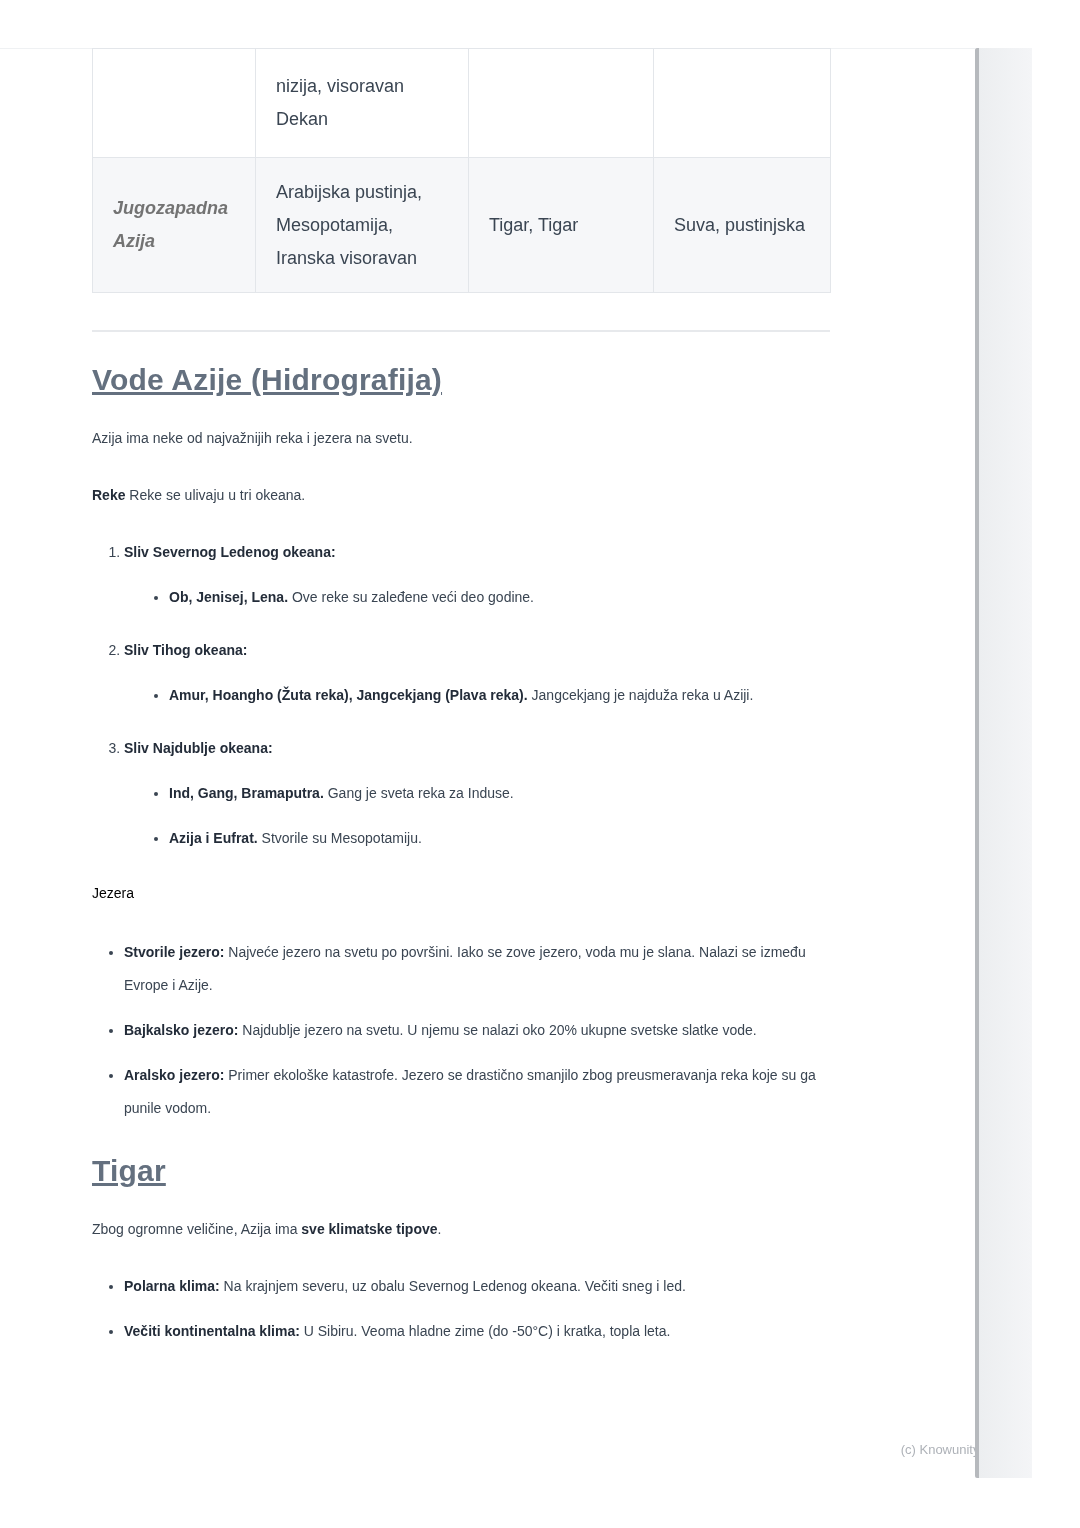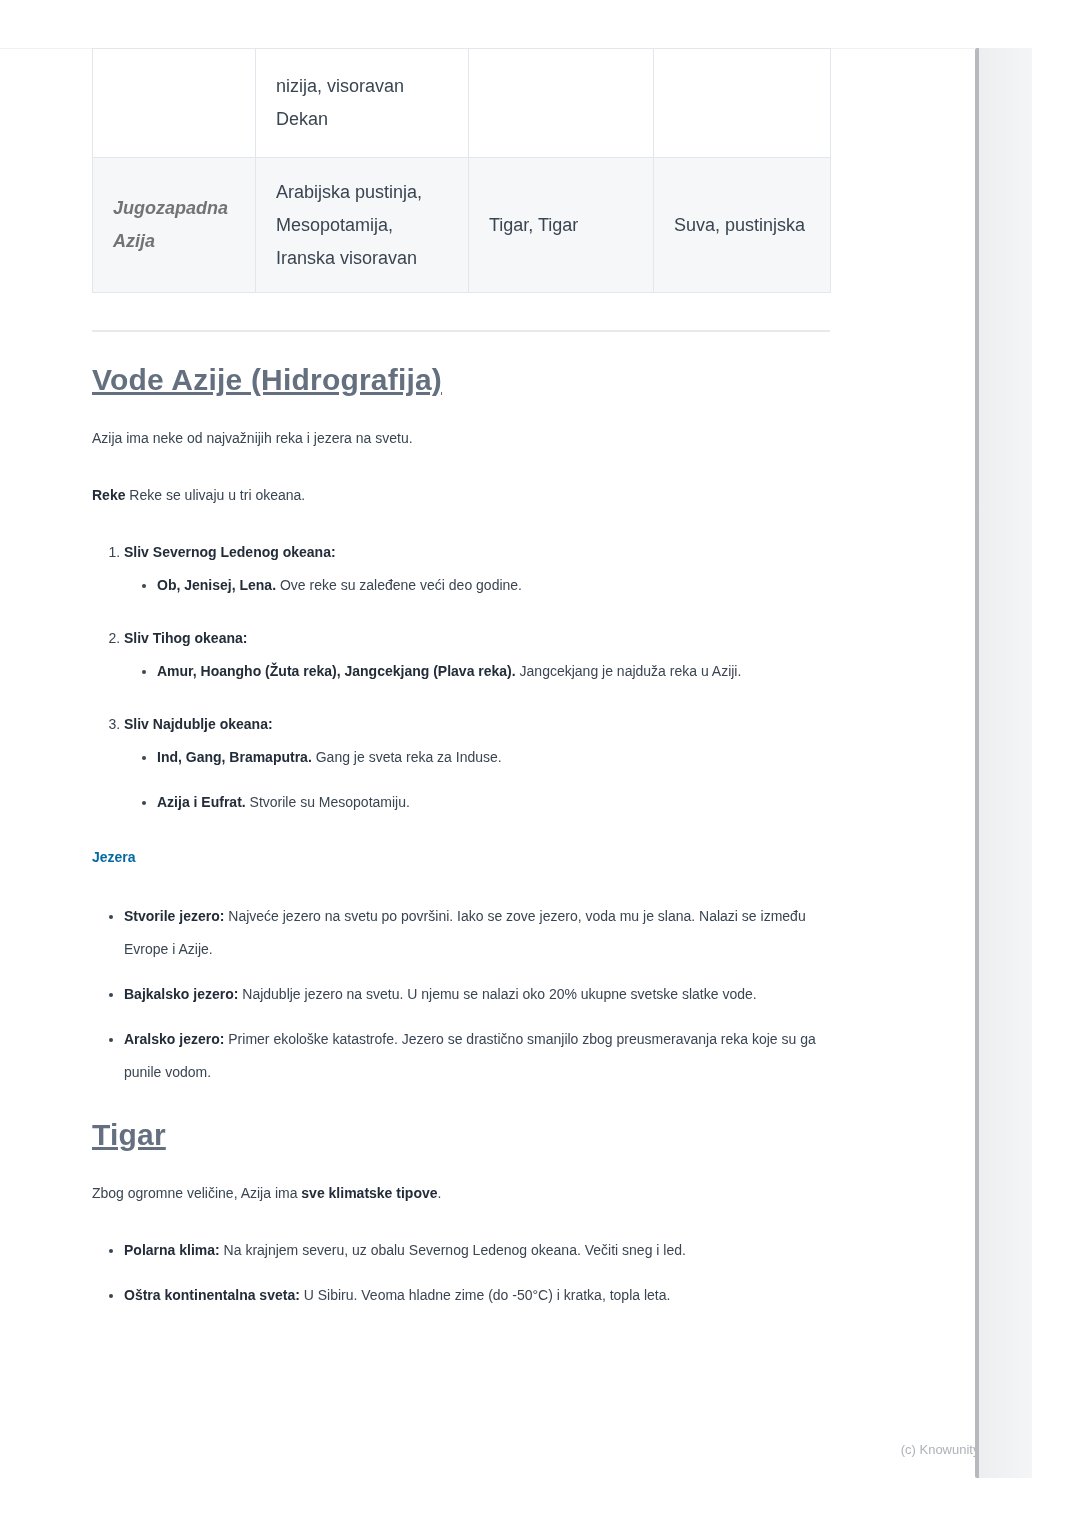--- a/index.html
+++ b/index.html
@@ -43,26 +43,26 @@
   }
   h2 {
     font-size:30px; line-height:40px; font-weight:700;
     color:#64707f; margin:28px 0 0 0; letter-spacing:0.2px;text-decoration:underline;
   }
   h2.klima-heading { margin-top:26px; }
   p, li { font-size:14px; line-height:33px; }
   p { margin:22px 0 0 0; }
   p.reke-line { margin-top:24px; }
   strong { font-weight:700; color:#232c39; }
-  p.jezera-label { font-weight:700; color:#0369a1; }
+  p.jezera-label { font-weight:400; color:#000000; }
   ol.basins { margin:24px 0 0 0; padding-left:32px; list-style:decimal; }
   ol.basins > li { margin-bottom:20px; }
   ol.basins > li:last-child { margin-bottom:0; }
   ol.basins > li::marker { color:#3a4552; font-weight:400; }
-  ol.basins ul { margin:0; padding-left:33px; list-style:disc; }
+  ol.basins ul { margin:12px; padding-left:33px; list-style:disc; }
   ol.basins ul li + li { margin-top:12px; }
   ul.lakes-list { margin:26px 0 0 0; padding-left:32px; list-style:disc; }
   ul.climate-list { margin:24px 0 0 0; padding-left:32px; list-style:disc; }
   ul.lakes-list > li + li, ul.climate-list > li + li { margin-top:12px; }
   ul li::marker, ol.basins ul li::marker { color:#3a4552; }
   
   .watermark {
     position:absolute; top:1441px; right:68px;
     font-size:13px; line-height:18px; color:#aeb2b8;
     z-index:1;
@@ -144,20 +144,20 @@
     <li><strong>Bajkalsko jezero:</strong> <span>Najdublje jezero na svetu. U njemu se nalazi oko 20% ukupne svetske slatke vode.</span></li>
     <li><strong>Aralsko jezero:</strong> <span>Primer ekološke katastrofe. Jezero se drastično smanjilo zbog preusmeravanja reka koje su ga punile vodom.</span></li>
   </ul>
 
   <h2 class="klima-heading">Tigar</h2>
 
   <p><span>Zbog ogromne veličine, Azija ima</span> <strong>sve klimatske tipove</strong><span>.</span></p>
 
   <ul class="climate-list">
     <li><strong>Polarna klima:</strong> <span>Na krajnjem severu, uz obalu Severnog Ledenog okeana. Večiti sneg i led.</span></li>
-    <li><strong>Oštra kontinentalna sveta:</strong> <span>U Sibiru. Veoma hladne zime (do -50°C) i kratka, topla leta.</span></li>
+    <li><strong>Večiti kontinentalna klima:</strong> <span>U Sibiru. Veoma hladne zime (do -50°C) i kratka, topla leta.</span></li>
   </ul>
 
 </div>
 
 <div class="watermark">(c) Knowunity 2025</div>
 
 <div class="next-page-edge"></div>
 
 </body></html>

